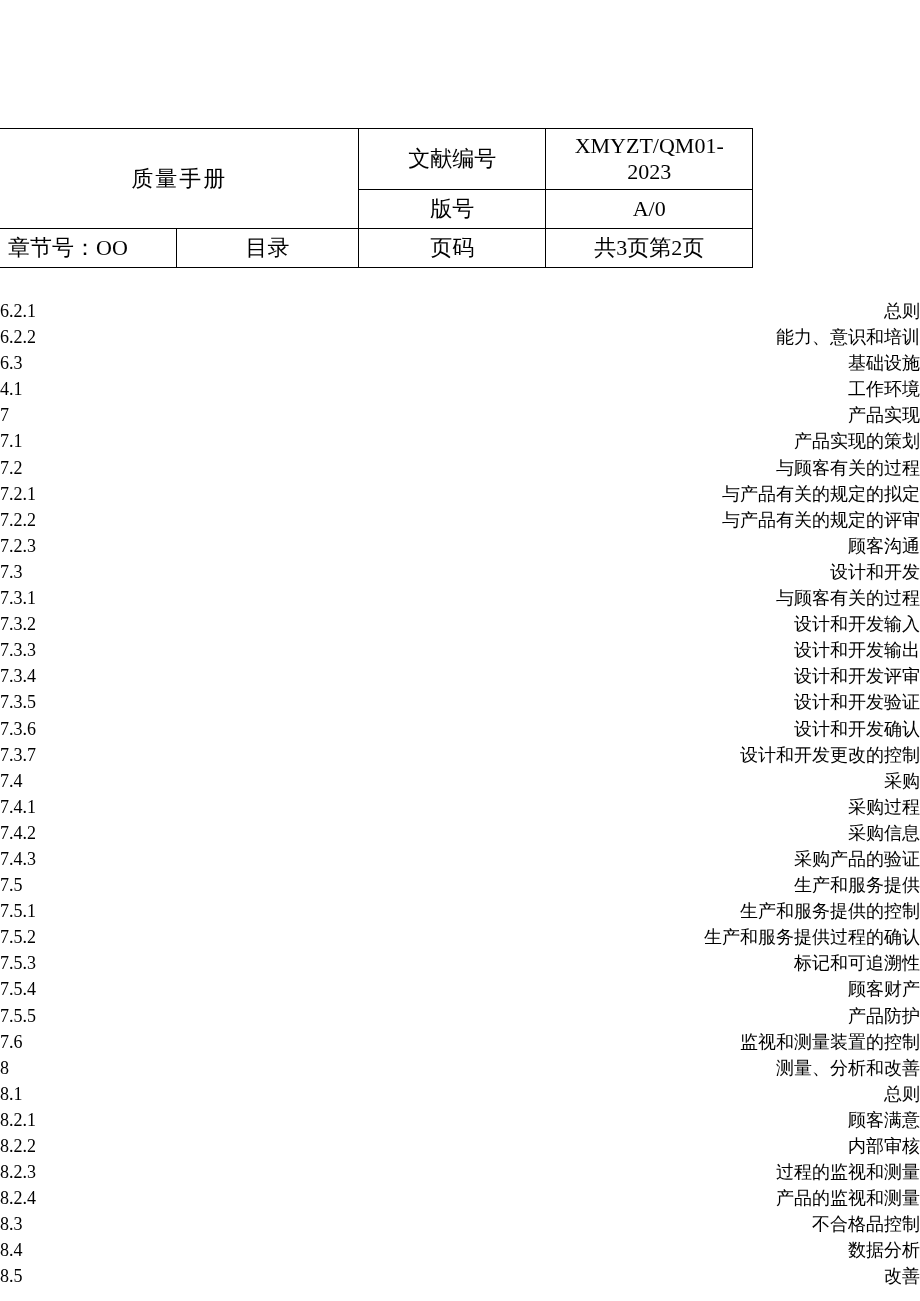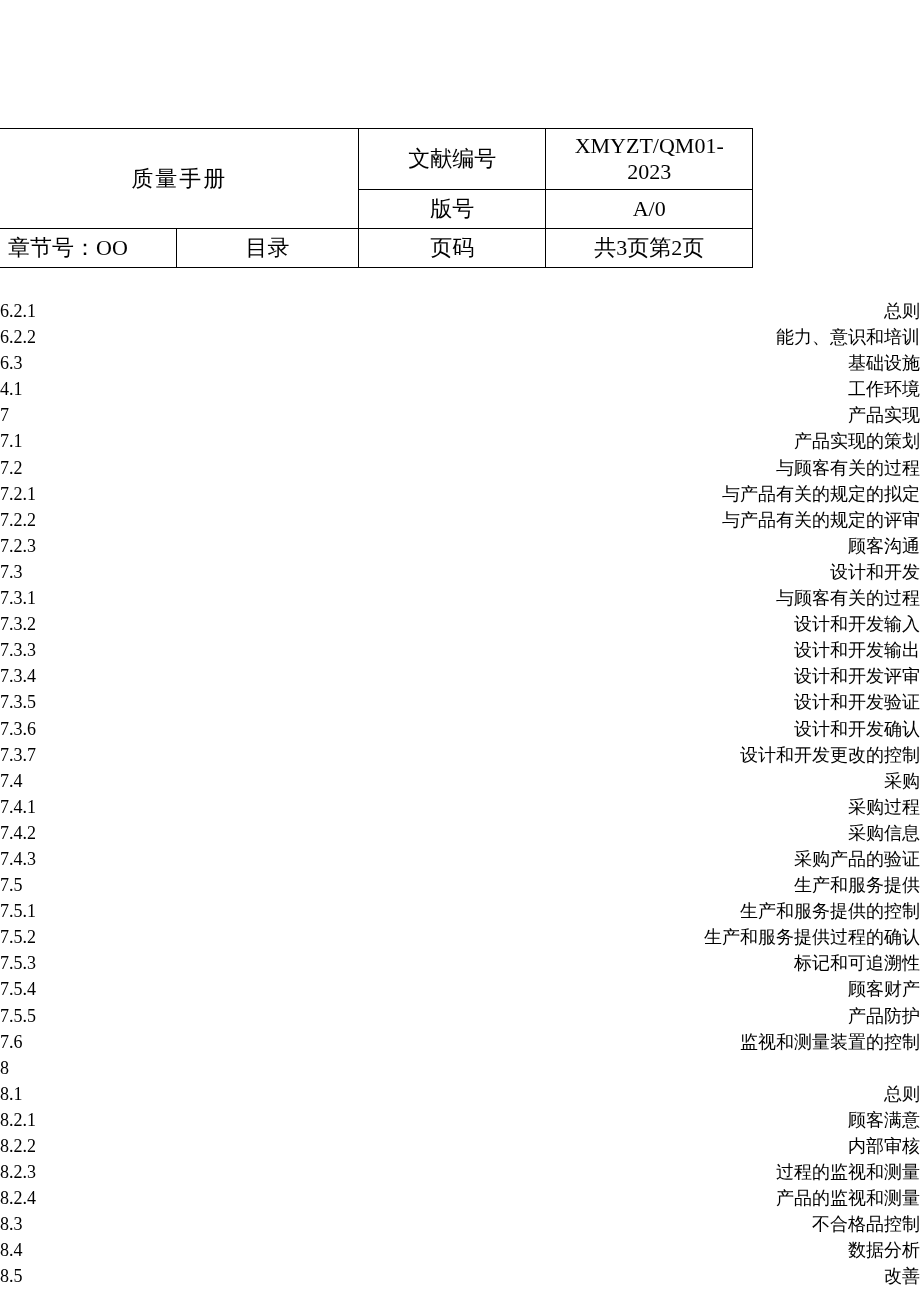--- a/index.html
+++ b/index.html
@@ -207,20 +207,21 @@
       <div class="toc-row indent1">
         <span class="toc-num">7.5.5</span>
         <span class="toc-title">产品防护</span>
       </div>
       <div class="toc-row indent1">
         <span class="toc-num">7.6</span>
         <span class="toc-title">监视和测量装置的控制</span>
       </div>
       <div class="toc-row indent1">
         <span class="toc-num">8</span>
+        <span class="toc-title">测量、分析和改善</span>
       </div>
       <div class="toc-row indent1">
         <span class="toc-num">8.1</span>
         <span class="toc-title">总则</span>
       </div>
       <div class="toc-row indent1">
         <span class="toc-num">8.2.1</span>
         <span class="toc-title">顾客满意</span>
       </div>
       <div class="toc-row indent1">

